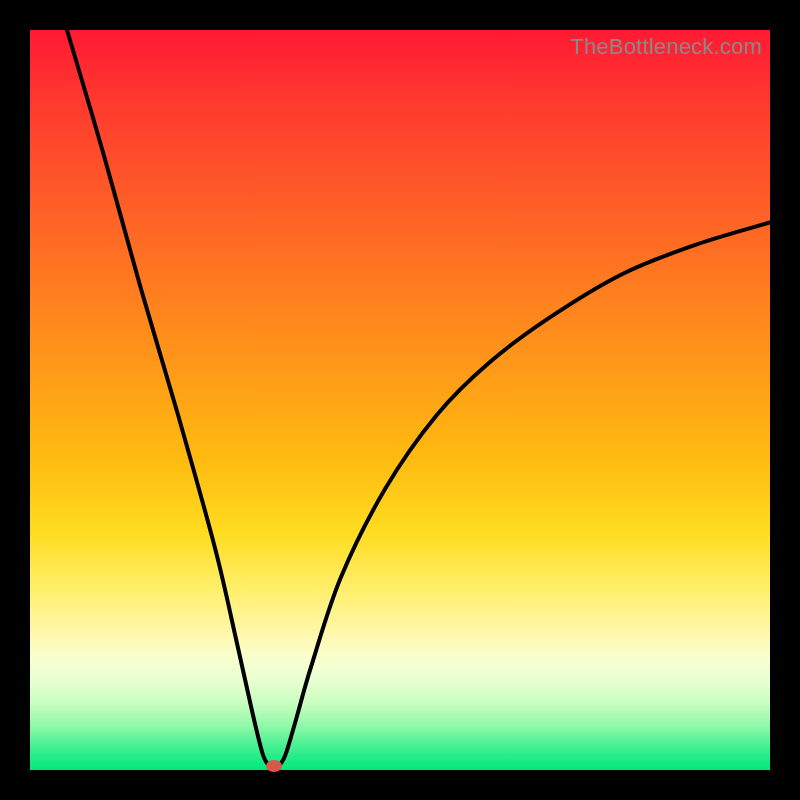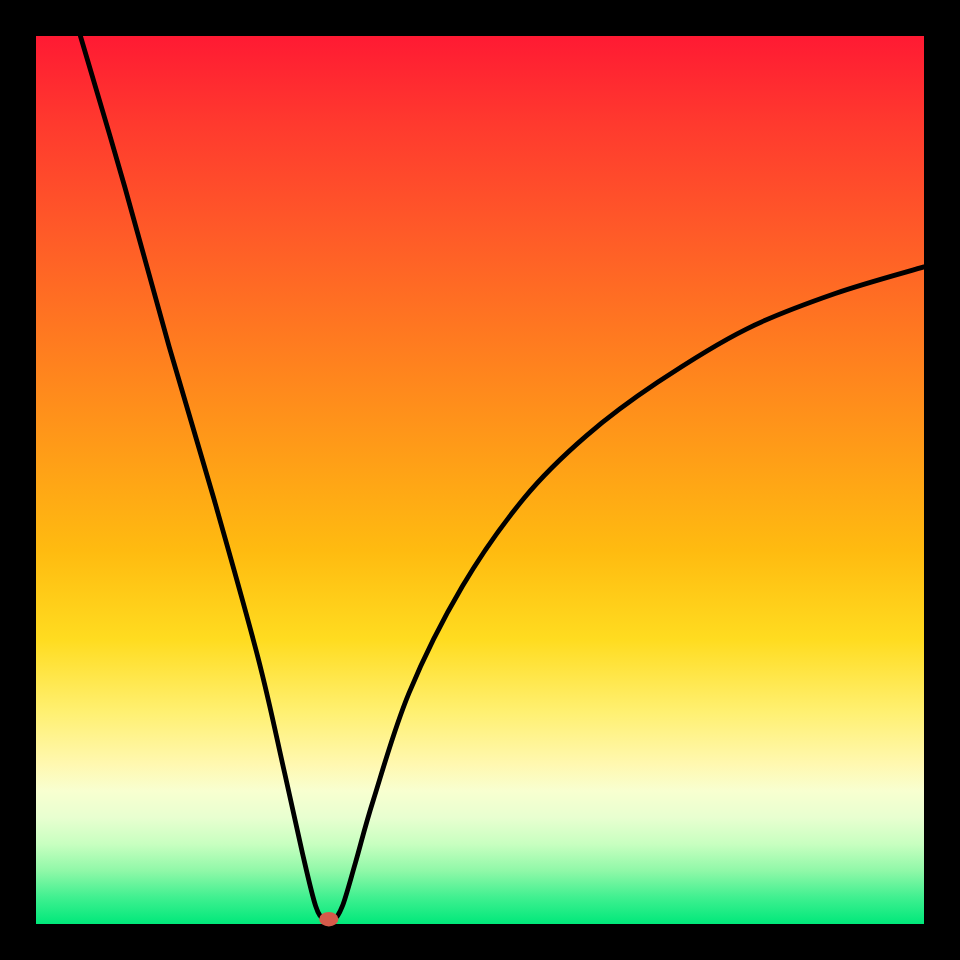--- a/index.html
+++ b/index.html
@@ -68,20 +68,21 @@
     background: #d65a4a;
     transform: translate(-50%, -50%);
   }
 </style>
 </head>
 <body>
 
 <div class="frame">
   <div class="plot-area">
 
+    <div class="watermark">TheBottleneck.com</div>
 
     <svg class="curve" viewBox="0 0 740 740" preserveAspectRatio="none">
       <path fill="none" stroke="#000" stroke-width="4" stroke-linejoin="round" stroke-linecap="round" d="M 37.0 0.0 C 43.2 21.0, 61.7 82.6, 74.0 125.8 C 86.3 169.0, 98.7 215.8, 111.0 259.0 C 123.3 302.2, 135.7 341.6, 148.0 384.8 C 160.3 428.0, 175.1 479.8, 185.0 518.0 C 194.9 556.2, 201.0 587.1, 207.2 614.2 C 213.4 641.3, 217.7 662.3, 222.0 680.8 C 226.3 699.3, 230.0 716.0, 233.1 725.2 C 236.2 734.5, 238.0 734.4, 240.5 736.3 C 243.0 738.1, 245.4 738.1, 247.9 736.3 C 250.4 734.4, 252.2 733.2, 255.3 725.2 C 258.4 717.2, 262.1 703.0, 266.4 688.2 C 270.7 673.4, 273.8 659.8, 281.2 636.4 C 288.6 613.0, 298.5 577.2, 310.8 547.6 C 323.1 518.0, 339.2 485.9, 355.2 458.8 C 371.2 431.7, 389.7 405.8, 407.0 384.8 C 424.3 363.8, 440.3 349.0, 458.8 333.0 C 477.3 317.0, 495.8 303.4, 518.0 288.6 C 540.2 273.8, 567.3 256.5, 592.0 244.2 C 616.7 231.9, 641.3 223.2, 666.0 214.6 C 690.7 206.0, 727.7 196.1, 740.0 192.4"></path>
     </svg>
 
     <div class="dot" style="left:244.20000000000002px; top:736.3px; background:#d65a4a;"></div>
 
   </div>
 </div>
 

